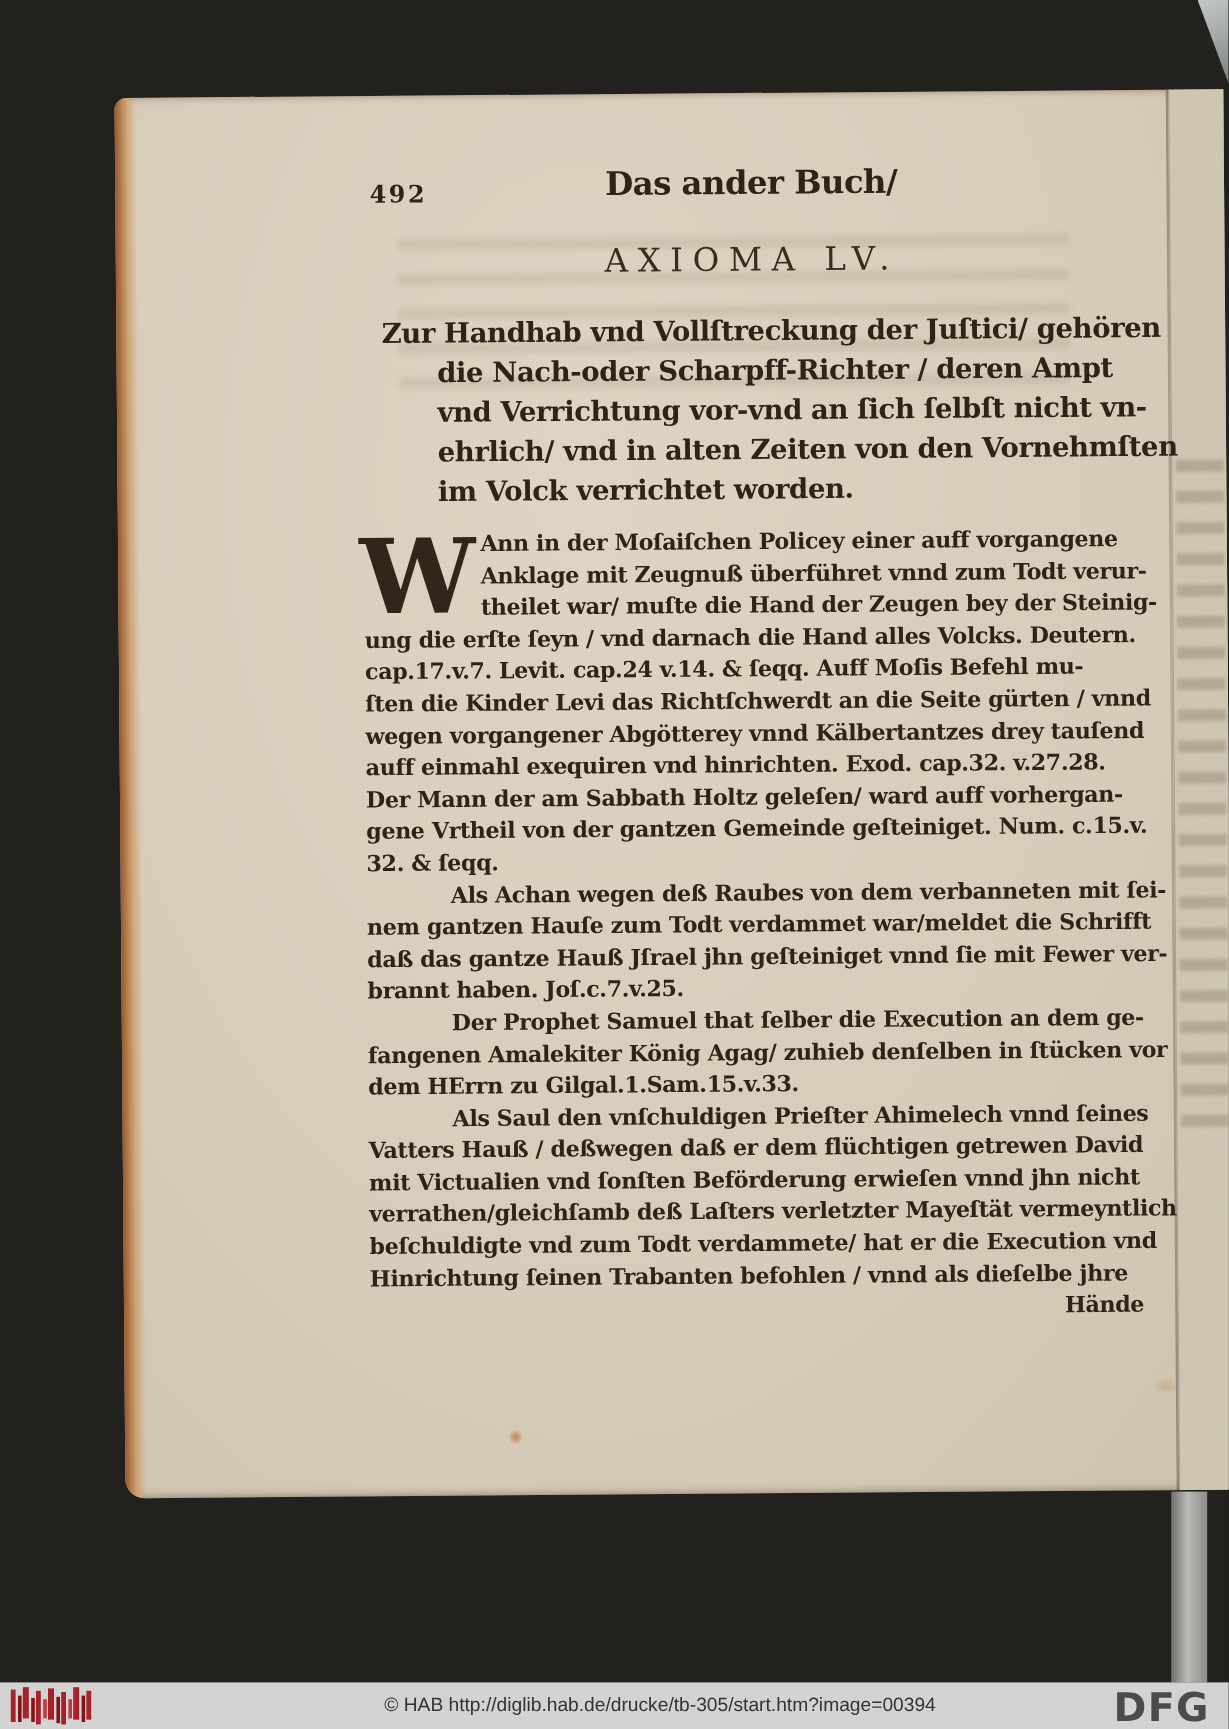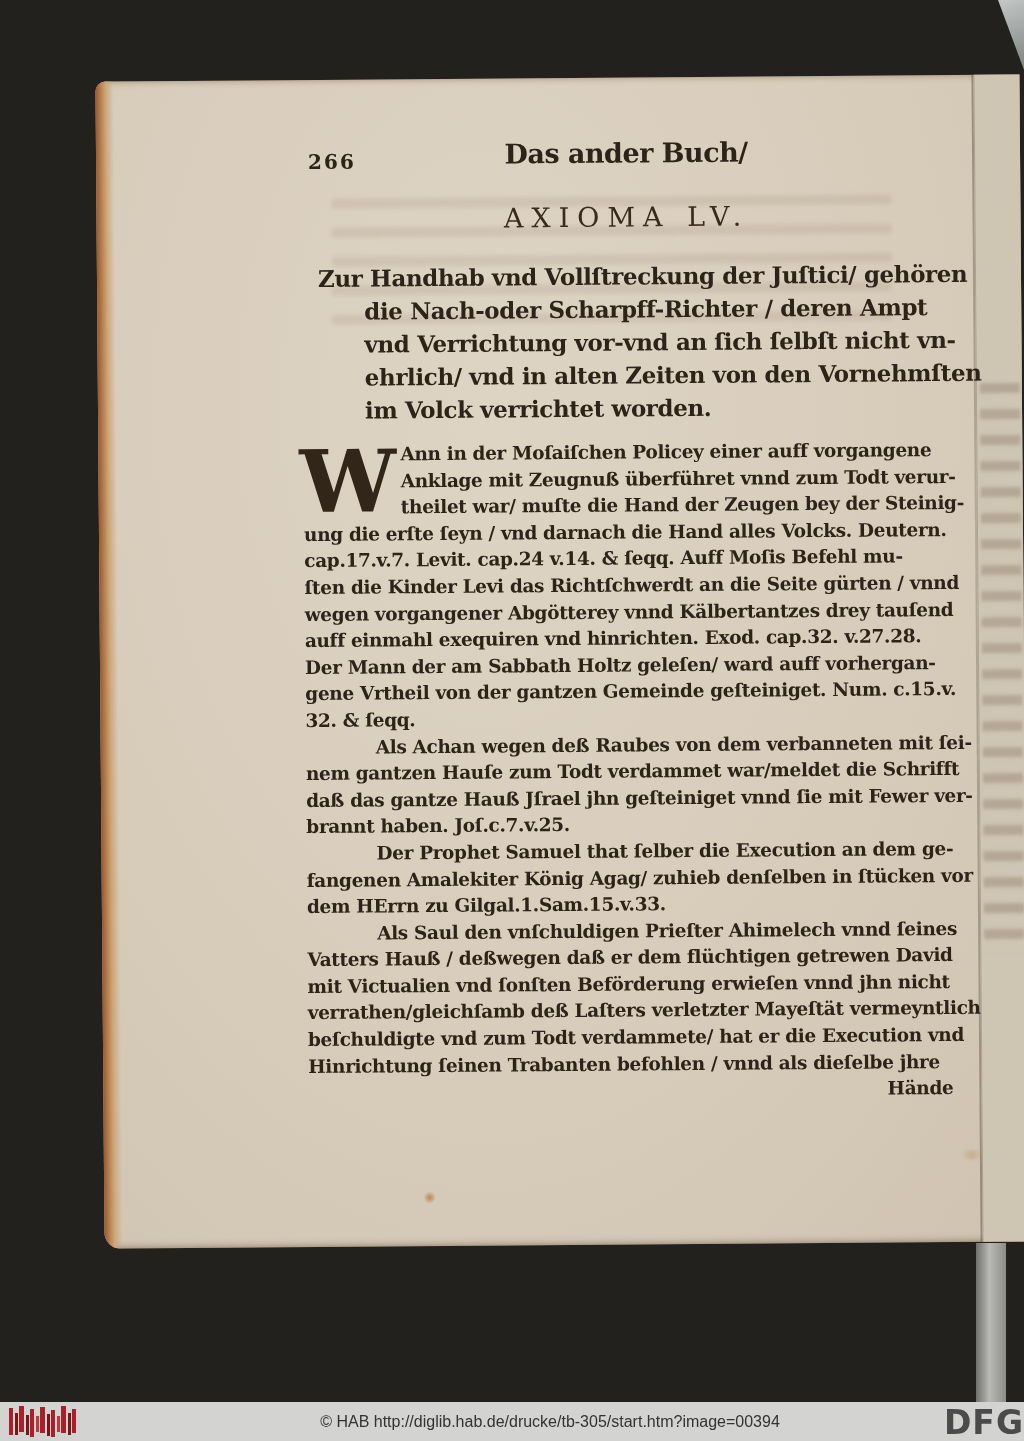--- a/index.html
+++ b/index.html
@@ -73,42 +73,42 @@
   .bodytext .line.dc{margin-left:97px;}
   .bodytext .line.in{text-indent:70px;}
   .bodytext .line.cw{text-align:right; padding-right:10px;}
 
   
   .footer{position:absolute; left:0; bottom:0; width:1024px; height:39px; background:var(--footer-bg);}
   .hab-logo{position:absolute; left:8px; top:2px; height:35px; width:72px;}
   .copyright{position:absolute; left:210px; top:0; width:680px; height:39px;
     display:flex; align-items:center; justify-content:center;
     font-family:"Liberation Sans", sans-serif; font-size:16px; color:var(--footer-text); white-space:nowrap;}
-  .dfg{position:absolute; right:0; top:1px; height:39px; display:flex; align-items:center;
+  .dfg{position:absolute; right:16px; top:1px; height:39px; display:flex; align-items:center;
     font-family:"DejaVu Sans", sans-serif; font-weight:bold; font-size:33px; letter-spacing:1px; color:var(--dfg);}
 </style>
 </head>
 <body>
 
 <div class="stage">
   <div class="glass-wedge"></div>
   <div class="block-edge"></div>
 
   <div class="paper">
     <div class="fore-edge"></div>
     <div class="ghost-lines"></div>
     <div class="stain-1"></div>
     <div class="stain-2"></div>
     <div class="crease"></div>
     <div class="next-page-strip">
       <div class="strip-bleed"></div>
     </div>
 
     <div class="content">
-      <div class="pagenum">266</div>
+      <div class="pagenum">492</div>
       <div class="runhead">Das ander Buch/</div>
       <div class="axioma">AXIOMA LV.</div>
 
       <div class="intro">
           <div class="line">Zur Handhab vnd Vollſtreckung der Juſtici/ gehören</div>
           <div class="line">die Nach-oder Scharpff-Richter /  deren Ampt</div>
           <div class="line">vnd Verrichtung vor-vnd an ſich ſelbſt nicht vn-</div>
           <div class="line">ehrlich/ vnd in alten Zeiten von den Vornehmſten</div>
           <div class="line">im Volck verrichtet worden.</div>
         </div>

